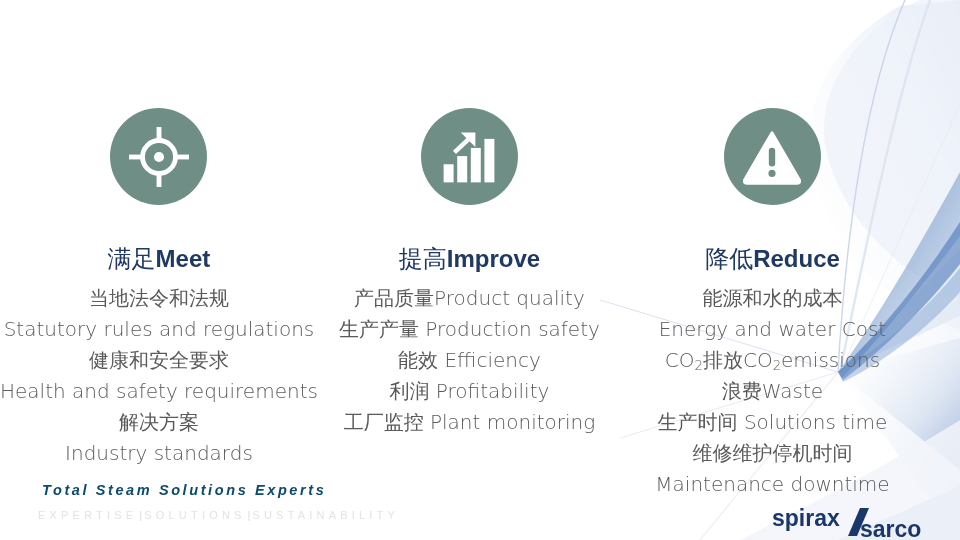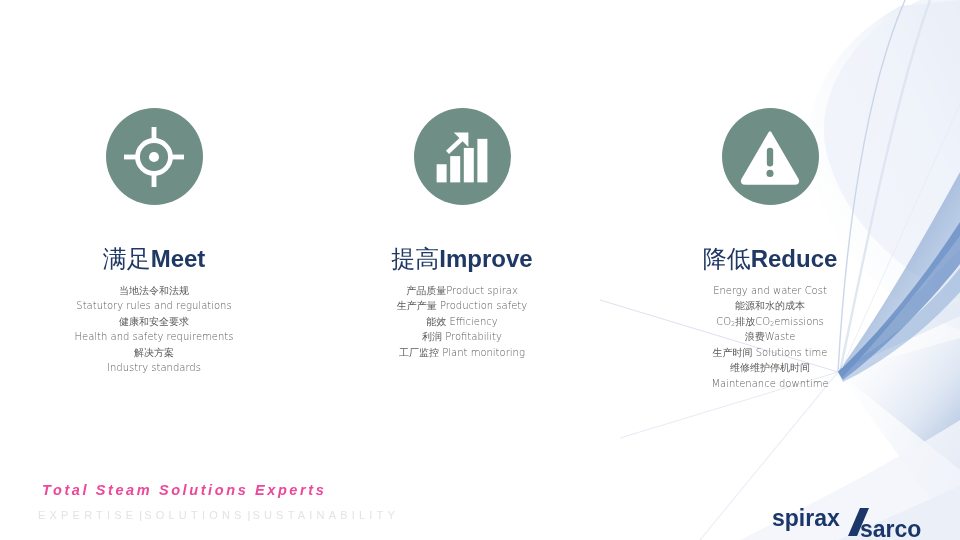--- a/index.html
+++ b/index.html
@@ -82,21 +82,21 @@
     line-height: 1.15;
     white-space: nowrap;
   }
   .col-heading .cn {
     font-family: "DejaVu Sans", sans-serif;
     font-weight: 500;
   }
   .col-lines {
     margin-top: 9px;
     color: #5a5a5a;
-    font-size: 10px;
+    font-size: 20px;
     line-height: 1.55;
   }
   .col-line {
     white-space: nowrap;
     font-family: "DejaVu Sans", "Liberation Sans", sans-serif;
     font-weight: 300;
   }
   .col-line sub {
     font-size: 0.66em;
     vertical-align: baseline;
@@ -105,21 +105,21 @@
   }
 
   
   #footer-tagline {
     position: absolute;
     left: 42px;
     top: 482px;
     font-size: 14.5px;
     font-weight: bold;
     font-style: italic;
-    color: #ec4899;
+    color: #0c4a6e;
     letter-spacing: 2.6px;
     white-space: nowrap;
   }
   #footer-pillars {
     position: absolute;
     left: 38px;
     top: 509px;
     font-size: 11px;
     color: #e2e3e6;
     letter-spacing: 4.2px;
@@ -229,42 +229,42 @@
           <rect x="34" y="22" width="11" height="38" fill="#ffffff"></rect>
           <rect x="49" y="12" width="11" height="48" fill="#ffffff"></rect>
           <path d="M16,27 L33,11" fill="none" stroke="#ffffff" stroke-width="5"></path>
           <path d="M23,5 L39,5 L39,21 Z" fill="#ffffff"></path>
         </svg>
       </div>
       <div class="col-heading">
         <span class="cn">提高</span><span>Improve</span>
       </div>
       <div class="col-lines">
-        <div class="col-line">产品质量Product spirax</div>
+        <div class="col-line">产品质量Product quality</div>
         <div class="col-line">生产产量 Production safety</div>
         <div class="col-line">能效 Efficiency</div>
         <div class="col-line">利润 Profitability</div>
         <div class="col-line">工厂监控 Plant monitoring</div>
       </div>
     </div>
 
     <div class="column">
       <div class="col-icon-wrap" style="background:#6f8f86;">
         <svg width="60" height="60" viewBox="0 0 64 64">
           <path d="M32,6 L61,56 Q63,60 58,60 L6,60 Q1,60 3,56 Z" fill="#ffffff" stroke="#ffffff" stroke-width="3" stroke-linejoin="round"></path>
           <rect x="28.6" y="22" width="6.8" height="20" rx="3.2" fill="#6f8f86"></rect>
           <circle cx="32" cy="49.5" r="3.8" fill="#6f8f86"></circle>
         </svg>
       </div>
       <div class="col-heading">
         <span class="cn">降低</span><span>Reduce</span>
       </div>
       <div class="col-lines">
+        <div class="col-line">能源和水的成本</div>
         <div class="col-line">Energy and water Cost</div>
-        <div class="col-line">能源和水的成本</div>
         <div class="col-line" id="co2-line">CO<sub>2</sub>排放CO<sub>2</sub>emissions</div>
         <div class="col-line">浪费Waste</div>
         <div class="col-line">生产时间 Solutions time</div>
         <div class="col-line">维修维护停机时间</div>
         <div class="col-line">Maintenance downtime</div>
       </div>
     </div>
 
   </div>
 

